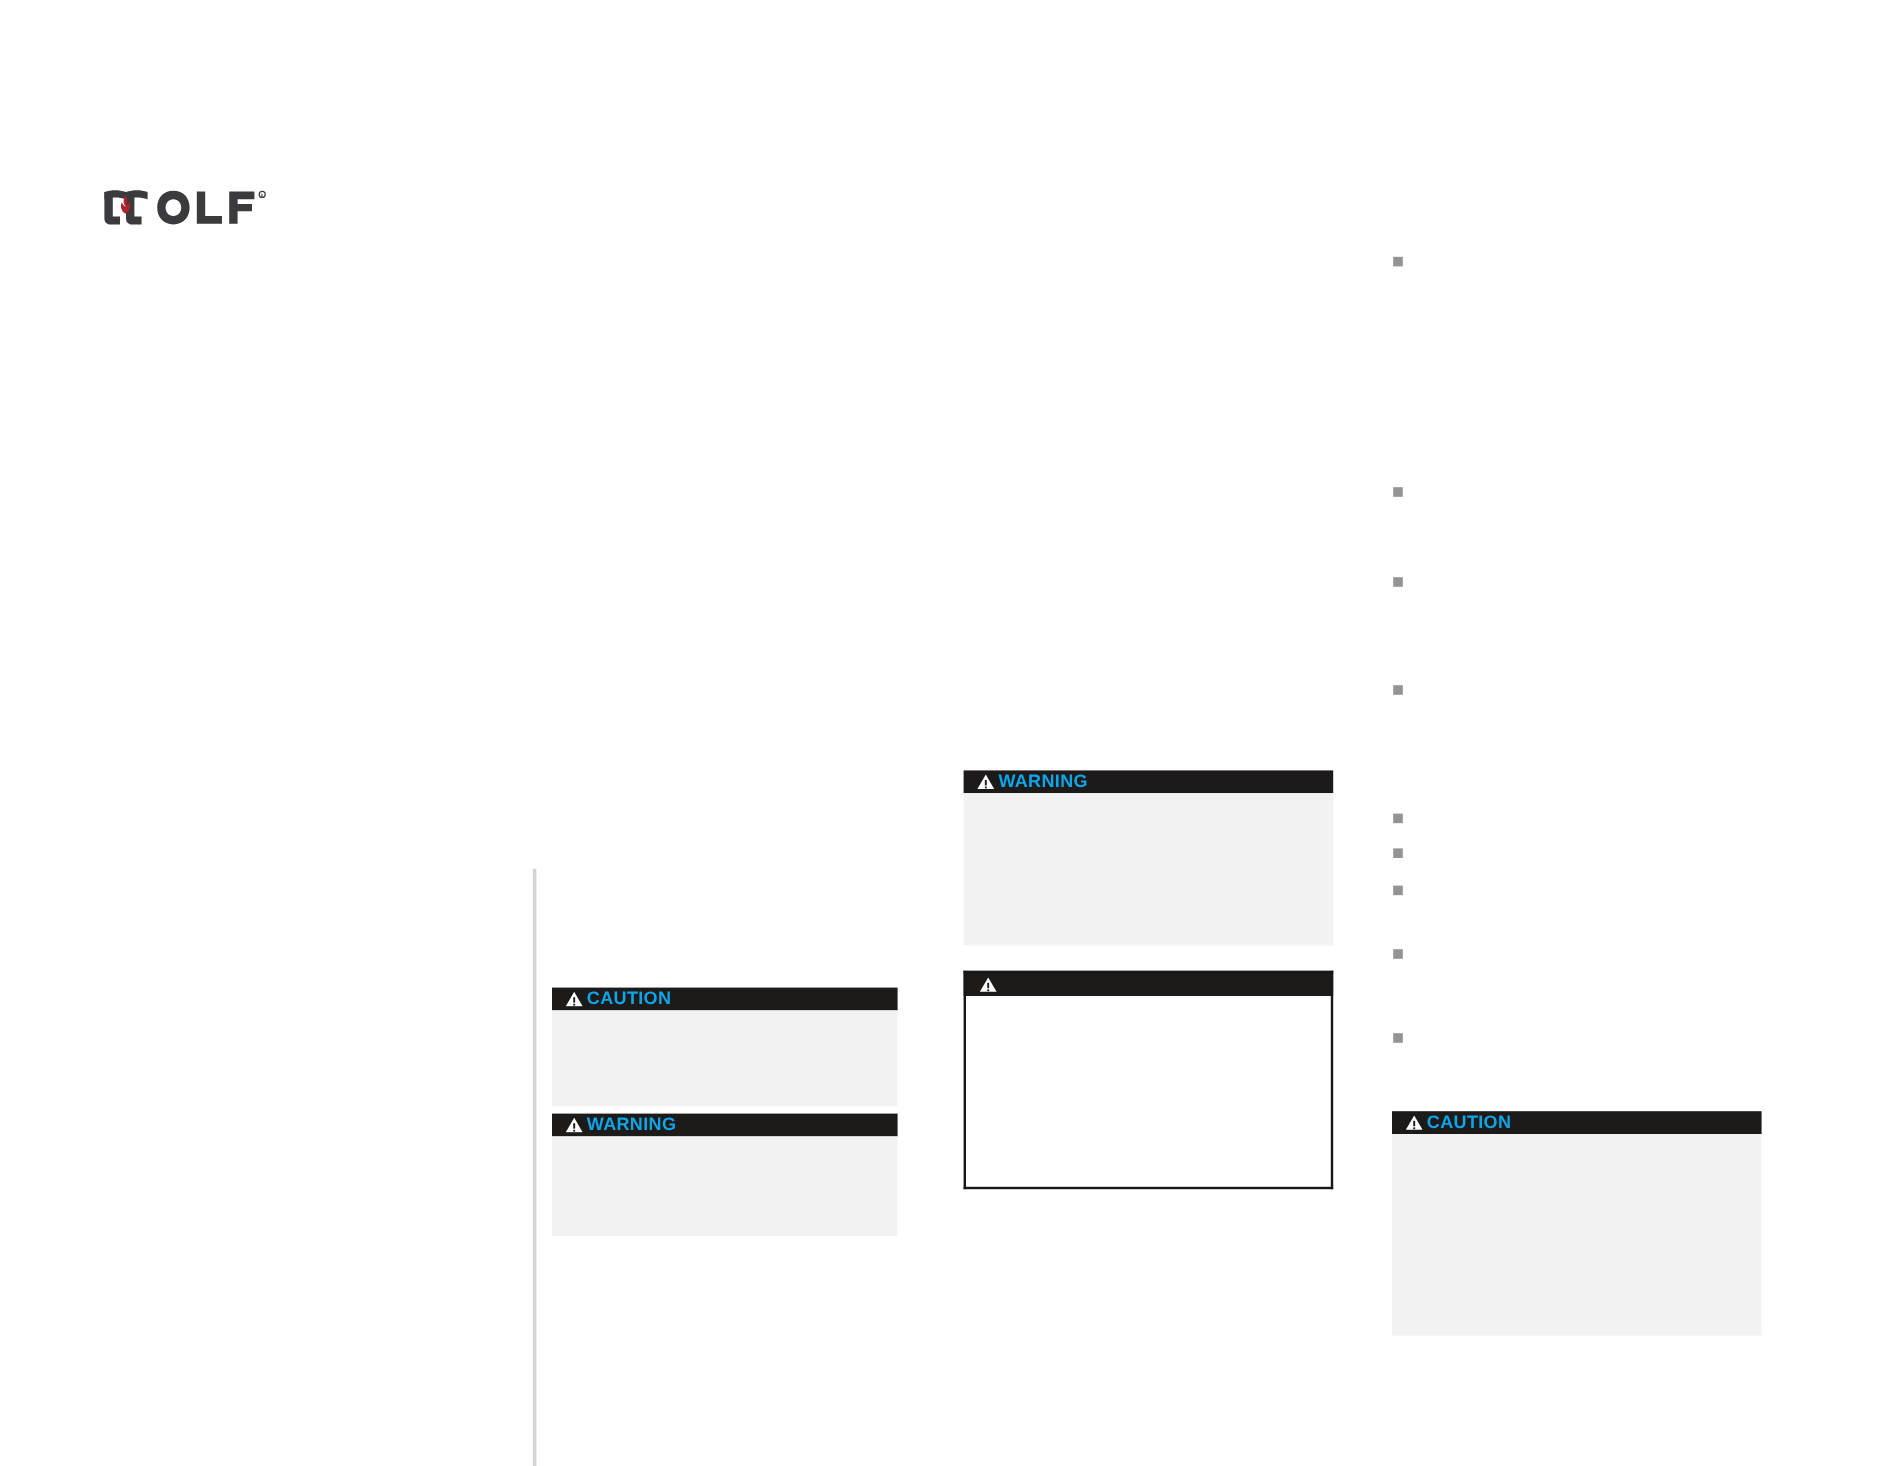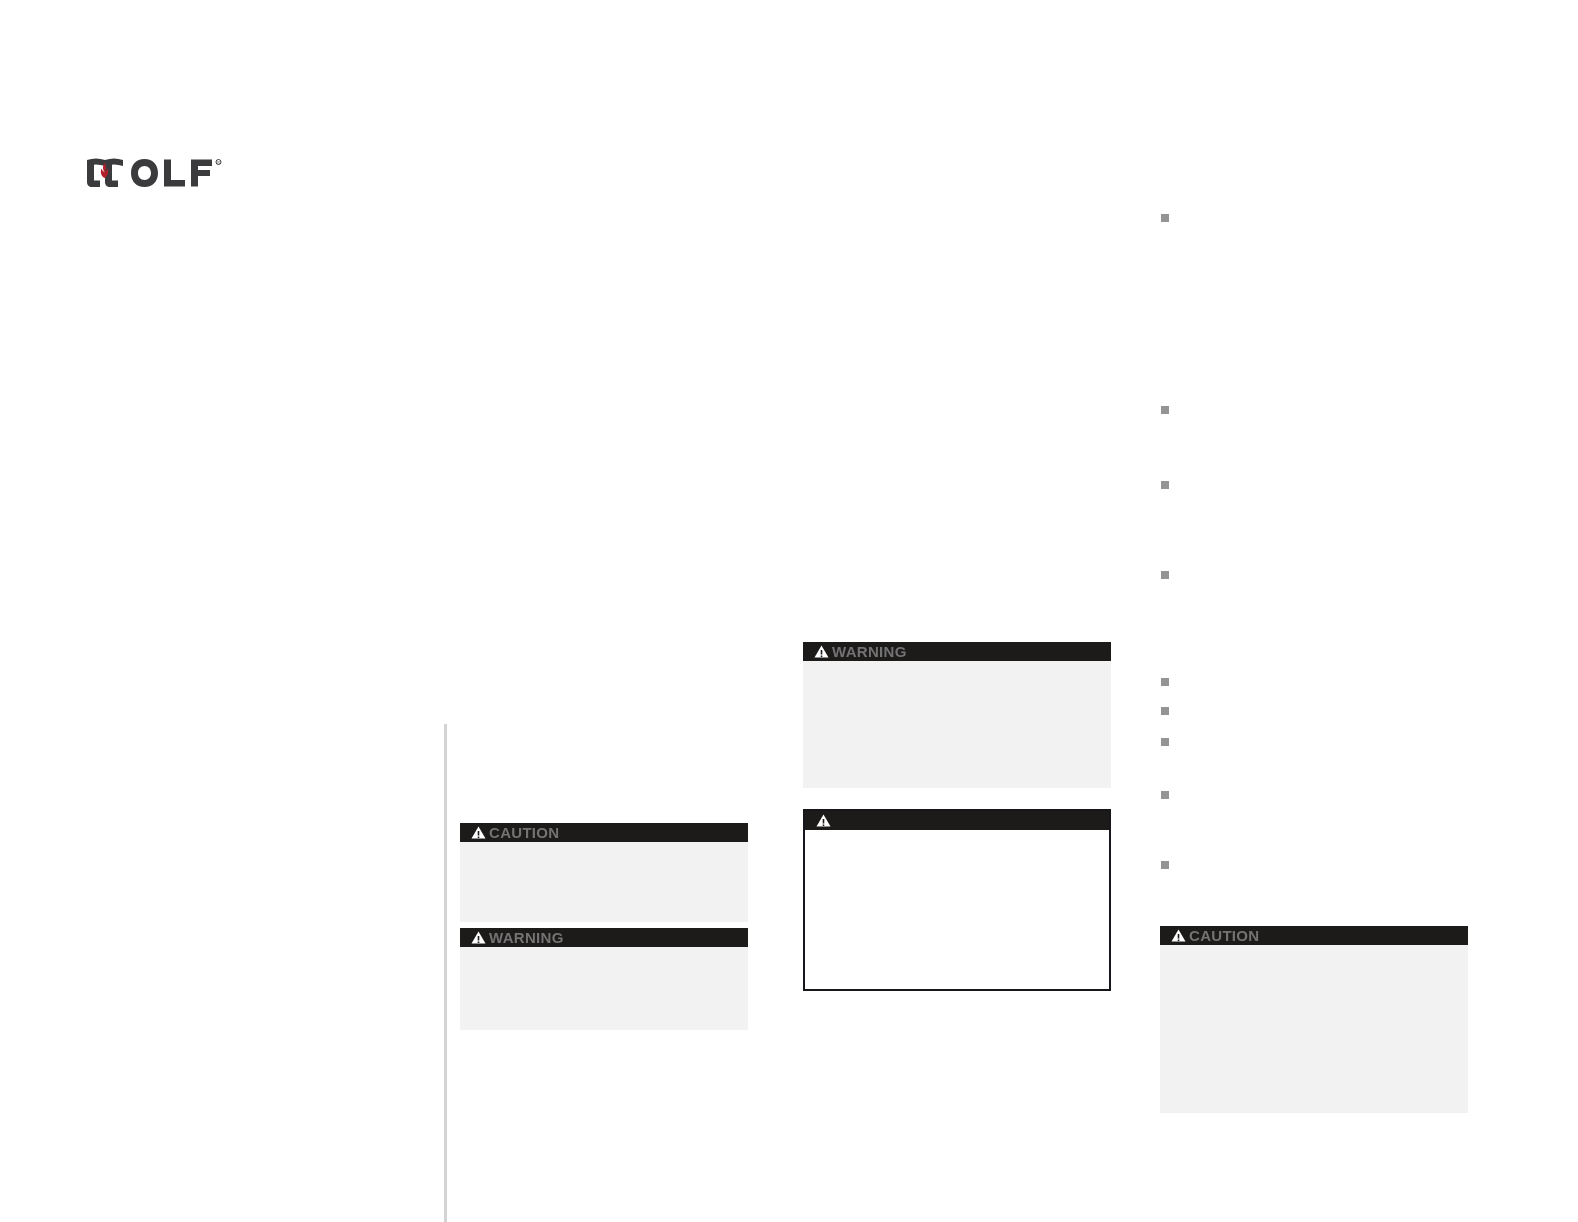--- a/index.html
+++ b/index.html
@@ -51,21 +51,21 @@
     box-sizing: border-box;
   }
   .alert-header .alert-icon {
     width: 15px;
     height: 13px;
     flex: 0 0 auto;
     display: block;
   }
   .alert-header .alert-icon svg { display: block; width: 100%; height: 100%; }
   .alert-title {
-    color: #737373;
+    color: #0ea5e9;
     font-family: "Liberation Sans", sans-serif;
     font-weight: bold;
     font-size: 15px;
     letter-spacing: 0.3px;
     line-height: 1;
     margin-left: 3px;
     white-space: nowrap;
   }
   .alert-body {
     background: #f2f2f2;

